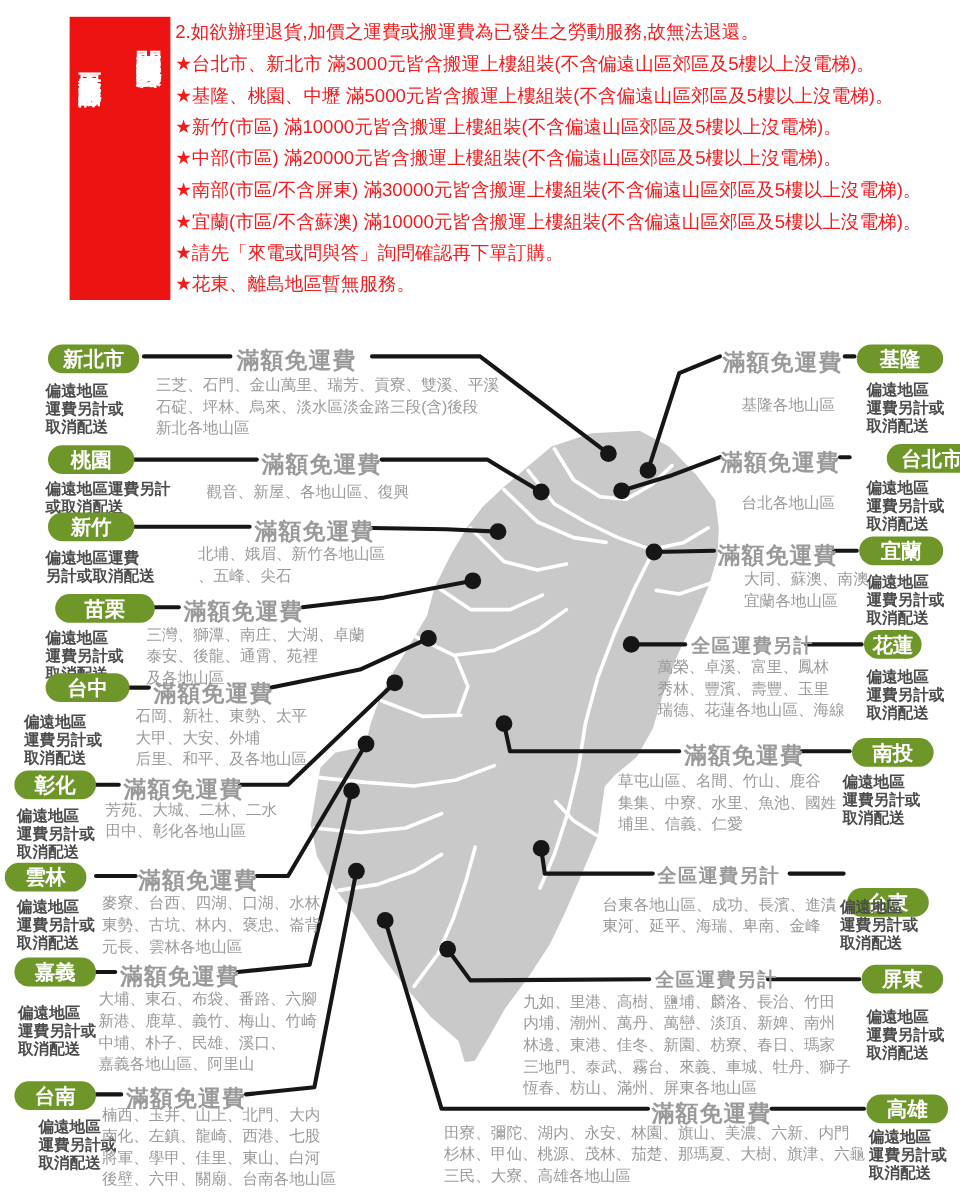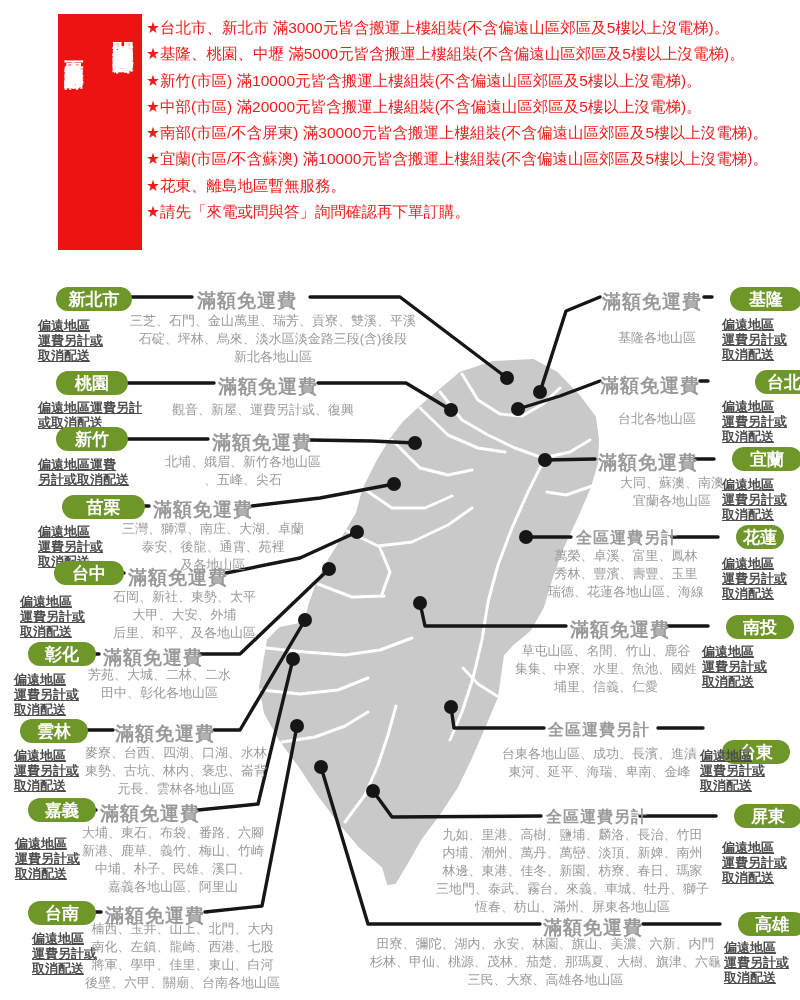--- a/index.html
+++ b/index.html
@@ -20,34 +20,34 @@
   .banner .vcol.first{right:8px;top:12px;font-size:21px;}
   .banner .vcol.second{left:7px;top:32px;font-size:19px;}
   
   .notices{
     position:absolute;left:146px;top:15px;width:650px;z-index:2;
     color:#f01c1c;font-size:15.5px;line-height:26.3px;white-space:nowrap;
   }
   
   .pill{
     position:absolute;z-index:2;background:#6e9629;color:#ffffff;font-weight:bold;
-    font-size:17px;text-align:center;height:24px;line-height:25px;border-radius:13px;margin-left:16px;
+    font-size:17px;text-align:center;height:24px;line-height:25px;border-radius:13px;
   }
   .policy{
     position:absolute;z-index:2;color:#9a9a9a;font-size:19px;font-weight:bold;
     letter-spacing:1px;white-space:nowrap;
   }
   .policy.small{font-size:16px;}
   .note{
     position:absolute;z-index:2;color:#4c4c4c;font-size:13px;font-weight:bold;
-    line-height:15px;white-space:pre-line;text-decoration:underline;
+    line-height:15px;white-space:pre-line;
   }
   .areas{
     position:absolute;z-index:2;color:#9a9a9a;font-size:13px;
-    line-height:18px;white-space:pre-line;text-align:center;
+    line-height:18px;white-space:pre-line;
   }
 </style>
 </head>
 <body>
 
 <svg id="map-svg" width="800" height="1000" viewBox="0 0 800 1000">
   <g>
     <polygon fill="#c9c9c9" stroke="#c9c9c9" stroke-width="2" stroke-linejoin="round" points="493,362 533,360 557,373 580,397 595,417 598,440 597,463 590,487 577,517 563,547 552,577 543,607 530,630 512,645 503,655 497,697 483,730 470,760 457,787 440,813 420,840 407,863 395,883 388,884 383,867 360,847 337,820 317,793 300,767 280,740 265,713 260,687 268,640 280,628 305,623 310,603 317,583 327,563 337,547 347,530 357,513 363,490 377,462 390,440 403,423 420,407 440,390 460,373"></polygon>
   </g>
   <g fill="none" stroke="#ffffff" stroke-width="3" stroke-linecap="round" stroke-linejoin="round">
@@ -123,28 +123,29 @@
     <circle cx="373" cy="791" r="7"></circle>
   </g>
 </svg>
 
 <div class="banner">
   <div class="vcol first">閱讀避免造成雙方誤會</div>
   <div class="vcol second">下單訂購前請務必詳細</div>
 </div>
 
 <div class="notices">
+  <div>2.如欲辦理退貨,加價之運費或搬運費為已發生之勞動服務,故無法退還。</div>
   <div>★台北市、新北市 滿3000元皆含搬運上樓組裝(不含偏遠山區郊區及5樓以上沒電梯)。</div>
   <div>★基隆、桃園、中壢 滿5000元皆含搬運上樓組裝(不含偏遠山區郊區及5樓以上沒電梯)。</div>
   <div>★新竹(市區) 滿10000元皆含搬運上樓組裝(不含偏遠山區郊區及5樓以上沒電梯)。</div>
   <div>★中部(市區) 滿20000元皆含搬運上樓組裝(不含偏遠山區郊區及5樓以上沒電梯)。</div>
   <div>★南部(市區/不含屏東) 滿30000元皆含搬運上樓組裝(不含偏遠山區郊區及5樓以上沒電梯)。</div>
   <div>★宜蘭(市區/不含蘇澳) 滿10000元皆含搬運上樓組裝(不含偏遠山區郊區及5樓以上沒電梯)。</div>
+  <div>★請先「來電或問與答」詢問確認再下單訂購。</div>
   <div>★花東、離島地區暫無服務。</div>
-  <div>★請先「來電或問與答」詢問確認再下單訂購。</div>
 </div>
 
 <div class="pill" style="left:40px;top:287px;width:76px">新北市</div>
 <div class="policy" style="left:197px;top:288px">滿額免運費</div>
 <div class="note" style="left:38px;top:318px">偏遠地區
 運費另計或
 取消配送</div>
 <div class="areas" style="left:130px;top:312px">三芝、石門、金山萬里、瑞芳、貢寮、雙溪、平溪
 石碇、坪林、烏來、淡水區淡金路三段(含)後段
 新北各地山區</div>
@@ -153,21 +154,21 @@
 <div class="policy" style="left:602px;top:289px">滿額免運費</div>
 <div class="note" style="left:722px;top:317px">偏遠地區
 運費另計或
 取消配送</div>
 <div class="areas" style="left:618px;top:329px">基隆各地山區</div>
 
 <div class="pill" style="left:40px;top:371px;width:72px">桃園</div>
 <div class="policy" style="left:218px;top:374px">滿額免運費</div>
 <div class="note" style="left:38px;top:400px">偏遠地區運費另計
 或取消配送</div>
-<div class="areas" style="left:172px;top:401px">觀音、新屋、運費另計或、復興</div>
+<div class="areas" style="left:172px;top:401px">觀音、新屋、各地山區、復興</div>
 
 <div class="pill" style="left:739px;top:370px;width:75px">台北市</div>
 <div class="policy" style="left:600px;top:373px">滿額免運費</div>
 <div class="note" style="left:722px;top:399px">偏遠地區
 運費另計或
 取消配送</div>
 <div class="areas" style="left:618px;top:410px">台北各地山區</div>
 
 <div class="pill" style="left:40px;top:427px;width:72px">新竹</div>
 <div class="policy" style="left:212px;top:430px">滿額免運費</div>

